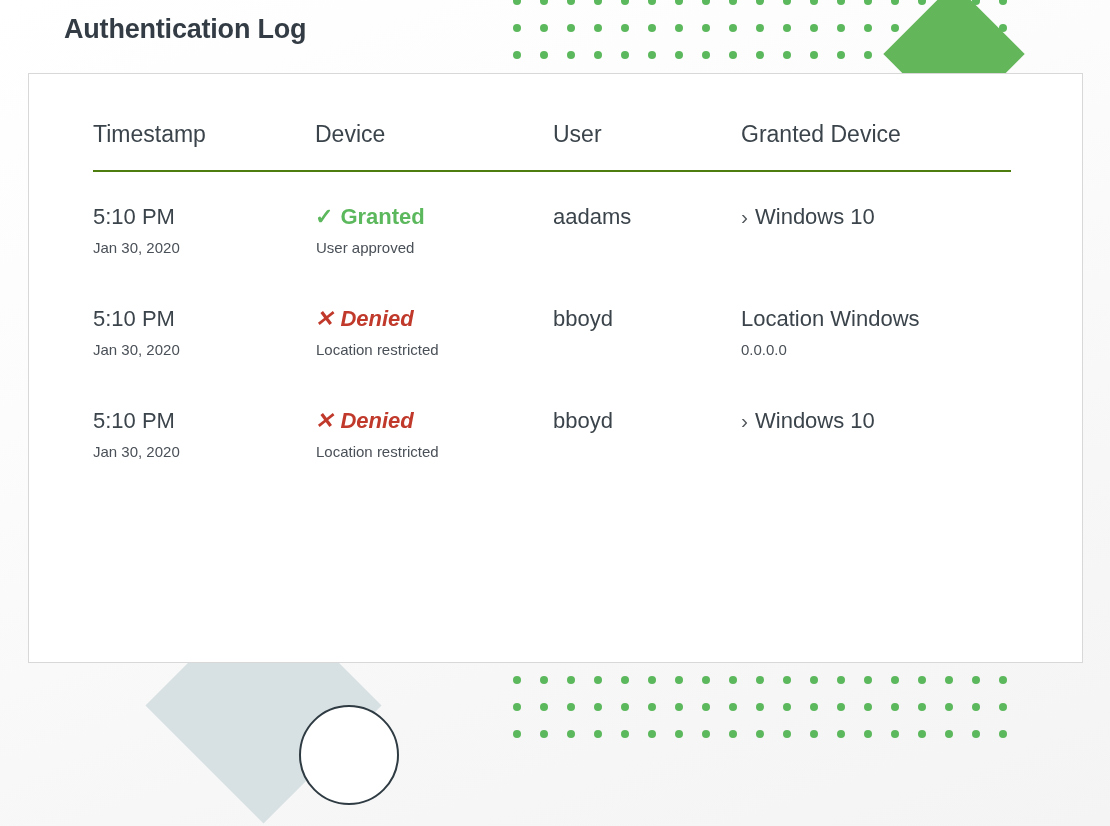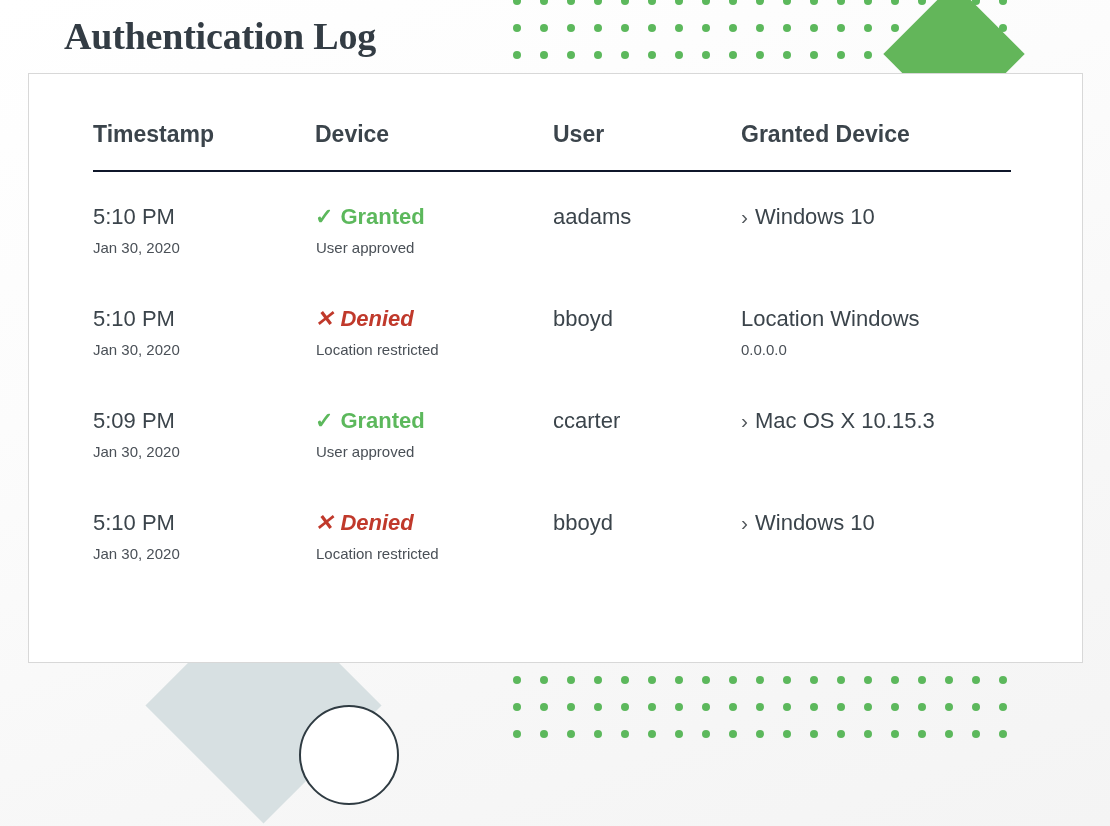--- a/index.html
+++ b/index.html
@@ -71,26 +71,25 @@
     border-radius: 50%;
     border: 2px solid #2f3b42;
     background: #ffffff;
   }
 
   
   .page-title {
     position: absolute;
     left: 64px;
     top: 14px;
-    font-size: 38px;
+    font-size: 27px;
     font-weight: bold;
     color: #333c44;
     letter-spacing: -0.2px;
     z-index: 4;
-    font-family: Liberation Serif, serif;
   }
 
   
   .card {
     position: absolute;
     left: 28px;
     top: 73px;
     width: 1055px;
     height: 590px;
     background: #ffffff;
@@ -101,25 +100,25 @@
 
   table.log-table {
     position: absolute;
     left: 64px;
     top: 47px;
     width: 918px;
     border-collapse: collapse;
   }
   table.log-table th {
     text-align: left;
-    font-weight: bold;
+    font-weight: normal;
     font-size: 23px;
     color: #3b444b;
     padding: 0 0 22px 0;
-    border-bottom: 2px solid #0f172a;
+    border-bottom: 2px solid #4d7c0f;
     vertical-align: top;
   }
   col.c-time   { width: 222px; }
   col.c-result { width: 238px; }
   col.c-user   { width: 188px; }
   col.c-device { width: 270px; }
 
   table.log-table td {
     padding: 0;
     vertical-align: top;
@@ -371,37 +370,20 @@
           <td>
             <div class="device-main">
               <span class="chevron hidden"></span>
               <span>Location Windows</span>
             </div>
             <div class="device-sub">0.0.0.0</div>
           </td>
         </tr>
         <tr class="log-row">
           <td>
-            <div class="cell-main">5:09 PM</div>
-            <div class="cell-sub">Jan 30, 2020</div>
-          </td>
-          <td>
-            <div class="result-main result-granted"><span class="status-icon">✓</span><span>Granted</span></div>
-            <div class="result-sub">User approved</div>
-          </td>
-          <td><span class="user-link">ccarter</span></td>
-          <td>
-            <div class="device-main">
-              <span class="chevron">›</span>
-              <span>Mac OS X 10.15.3</span>
-            </div>
-          </td>
-        </tr>
-        <tr class="log-row">
-          <td>
             <div class="cell-main">5:10 PM</div>
             <div class="cell-sub">Jan 30, 2020</div>
           </td>
           <td>
             <div class="result-main result-denied"><span class="status-icon">✕</span><span>Denied</span></div>
             <div class="result-sub">Location restricted</div>
           </td>
           <td><span class="user-link">bboyd</span></td>
           <td>
             <div class="device-main">

